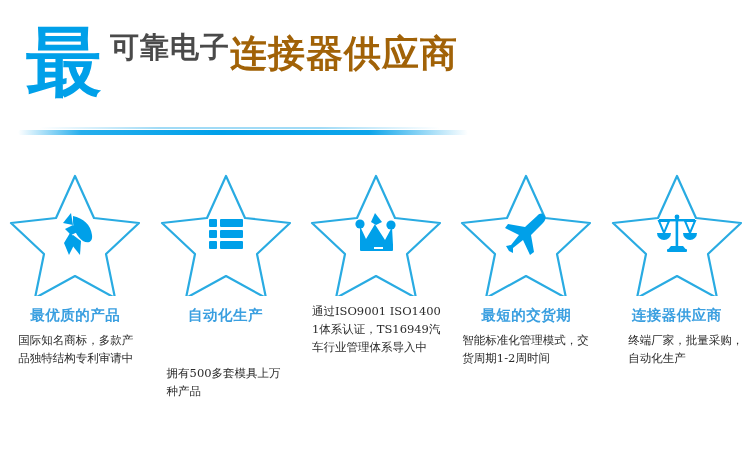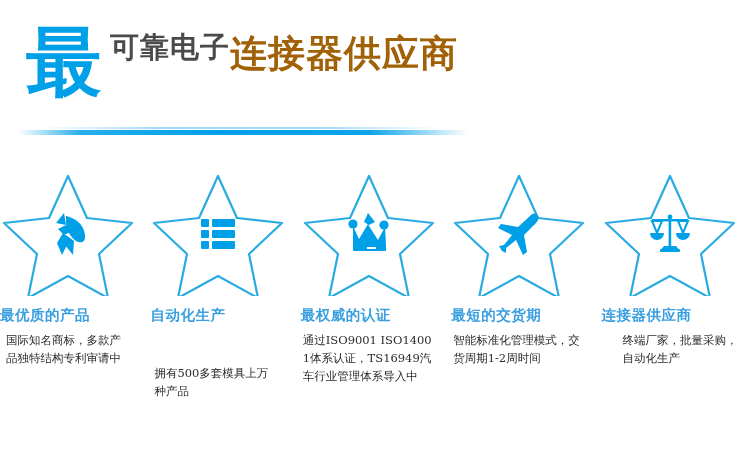--- a/index.html
+++ b/index.html
@@ -82,20 +82,21 @@
   .features {
     position:absolute;
     left:0; top:170px;
     width:752px;
     display:flex;
   }
   .feature {
     width:150.4px;
     display:flex;
     flex-direction:column;
+    align-items:center;
     position:relative;
   }
   .star-wrap {
     position:relative;
     width:136px; height:126px;
     display:flex;
     align-items:center;
     justify-content:center;
   }
   .star-wrap svg.star-outline {
@@ -209,21 +210,20 @@
             <circle cx="5" cy="11" r="4.6"></circle>
             <circle cx="36" cy="12" r="4.6"></circle>
             <path d="M20 0 L27 9 L21 12 L16 9 Z"></path>
             <path d="M5 13 L11 26 L20 11 L21 13 L30 27 L37 14 L38 32 L5 32 Z"></path>
             <rect x="5" y="31" width="33" height="7" rx="1"></rect>
             <rect x="19" y="34" width="9" height="2" fill="#ffffff"></rect>
           </g>
         </svg>
       </div>
     </div>
-    <div class="feature-title">最权威的认证</div>
     <div class="feature-desc">通过ISO9001 ISO14001体系认证，TS16949汽车行业管理体系导入中</div>
   </div>
 
   <div class="feature f-3">
     <div class="star-wrap">
       <svg class="star-outline" viewBox="0 0 136 126">
         <path d="M68 6 L87 48 L132 53 L99 84 L108 128 L68 106 L28 128 L37 84 L4 53 L49 48 Z" fill="none" stroke="#29ABE2" stroke-width="2.2" stroke-linejoin="round" stroke-linecap="round"></path>
       </svg>
       <div class="icon-holder">
         <svg width="44" height="42" viewBox="0 0 44 42">

